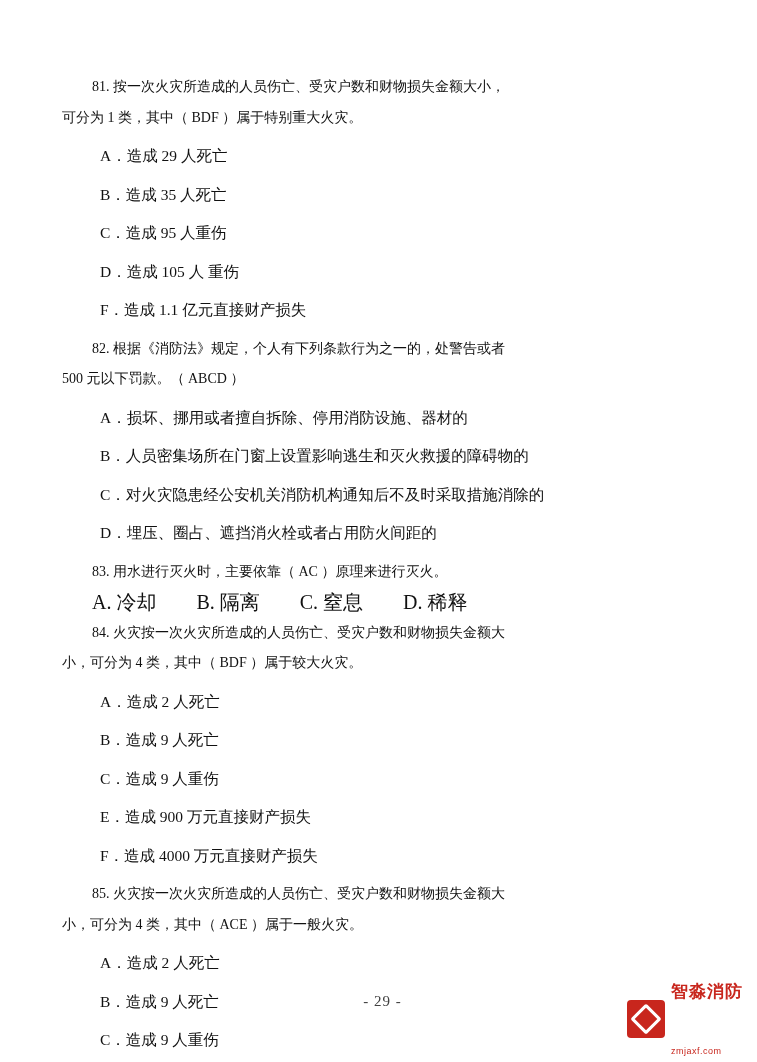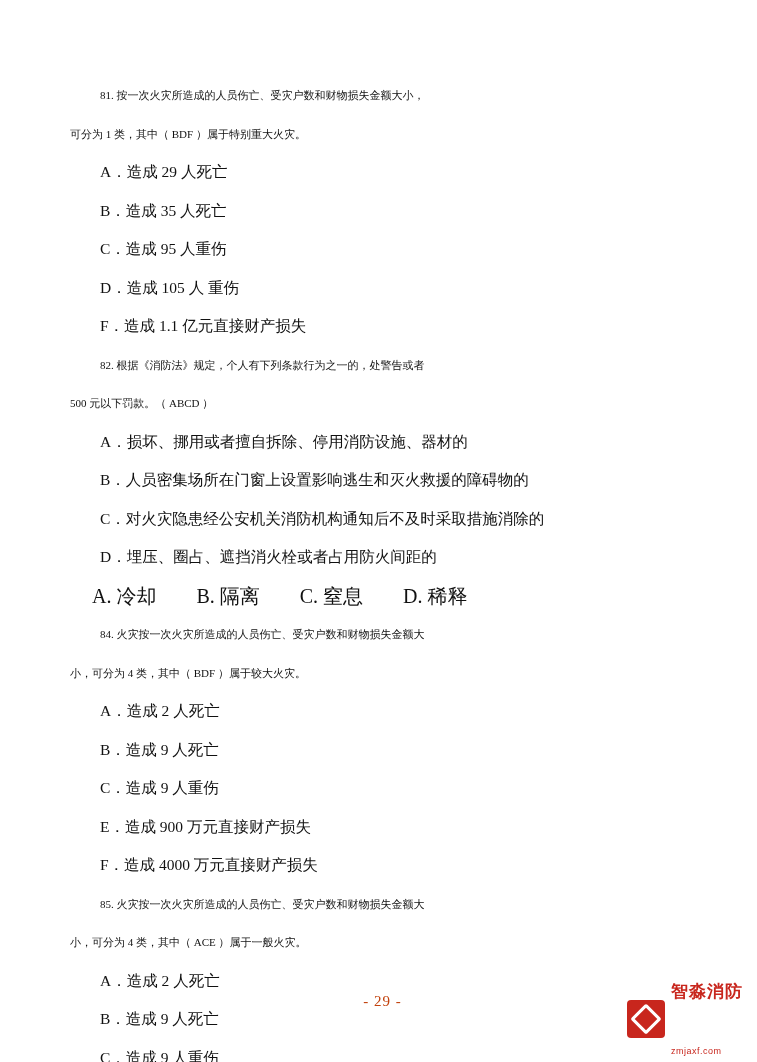--- a/index.html
+++ b/index.html
@@ -24,23 +24,23 @@
   }
   .doc-body {
     font-size: 15.5px;
     line-height: 30.5px;
     text-align: justify;
   }
   .q-block {
     margin: 0;
   }
   .q-stem {
-    margin: 8px;
+    margin: 0;
     text-indent: 30px;
-    font-size: 11px;
+    font-size: 14px;
     line-height: 30.5px;
   }
   .q-stem.no-indent {
     text-indent: 0;
   }
   .opt {
     margin: 8px;
     text-indent: 30px;
     font-size: 15.5px;
     line-height: 30.5px;
@@ -53,21 +53,21 @@
     white-space: pre;
   }
   .footer {
     position: absolute;
     left: 0;
     right: 0;
     bottom: 52px;
     text-align: center;
     font-size: 15px;
     letter-spacing: 1px;
-    color: #c2410c;
+    color: #404040;
     padding-left: 8px;
   }
   .watermark {
     position: absolute;
     right: 14px;
     bottom: 6px;
     display: flex;
     align-items: center;
     gap: 6px;
   }
@@ -130,20 +130,21 @@
     <div class="q-block">
       <p class="q-stem">82. 根据《消防法》规定，个人有下列条款行为之一的，处警告或者</p>
       <p class="q-stem no-indent">500 元以下罚款。（    ABCD    ）</p>
       <p class="opt">A．损坏、挪用或者擅自拆除、停用消防设施、器材的</p>
       <p class="opt">B．人员密集场所在门窗上设置影响逃生和灭火救援的障碍物的</p>
       <p class="opt">C．对火灾隐患经公安机关消防机构通知后不及时采取措施消除的</p>
       <p class="opt">D．埋压、圈占、遮挡消火栓或者占用防火间距的</p>
     </div>
 
     <div class="q-block">
+      <p class="q-stem">83. 用水进行灭火时，主要依靠（    AC    ）原理来进行灭火。</p>
       <p class="opt-inline">A. 冷却        B. 隔离        C. 窒息        D. 稀释</p>
     </div>
 
     <div class="q-block">
       <p class="q-stem">84.  火灾按一次火灾所造成的人员伤亡、受灾户数和财物损失金额大</p>
       <p class="q-stem no-indent">小，可分为 4 类，其中（    BDF    ）属于较大火灾。</p>
       <p class="opt">A．造成 2 人死亡</p>
       <p class="opt">B．造成 9 人死亡</p>
       <p class="opt">C．造成 9 人重伤</p>
       <p class="opt">E．造成 900 万元直接财产损失</p>

